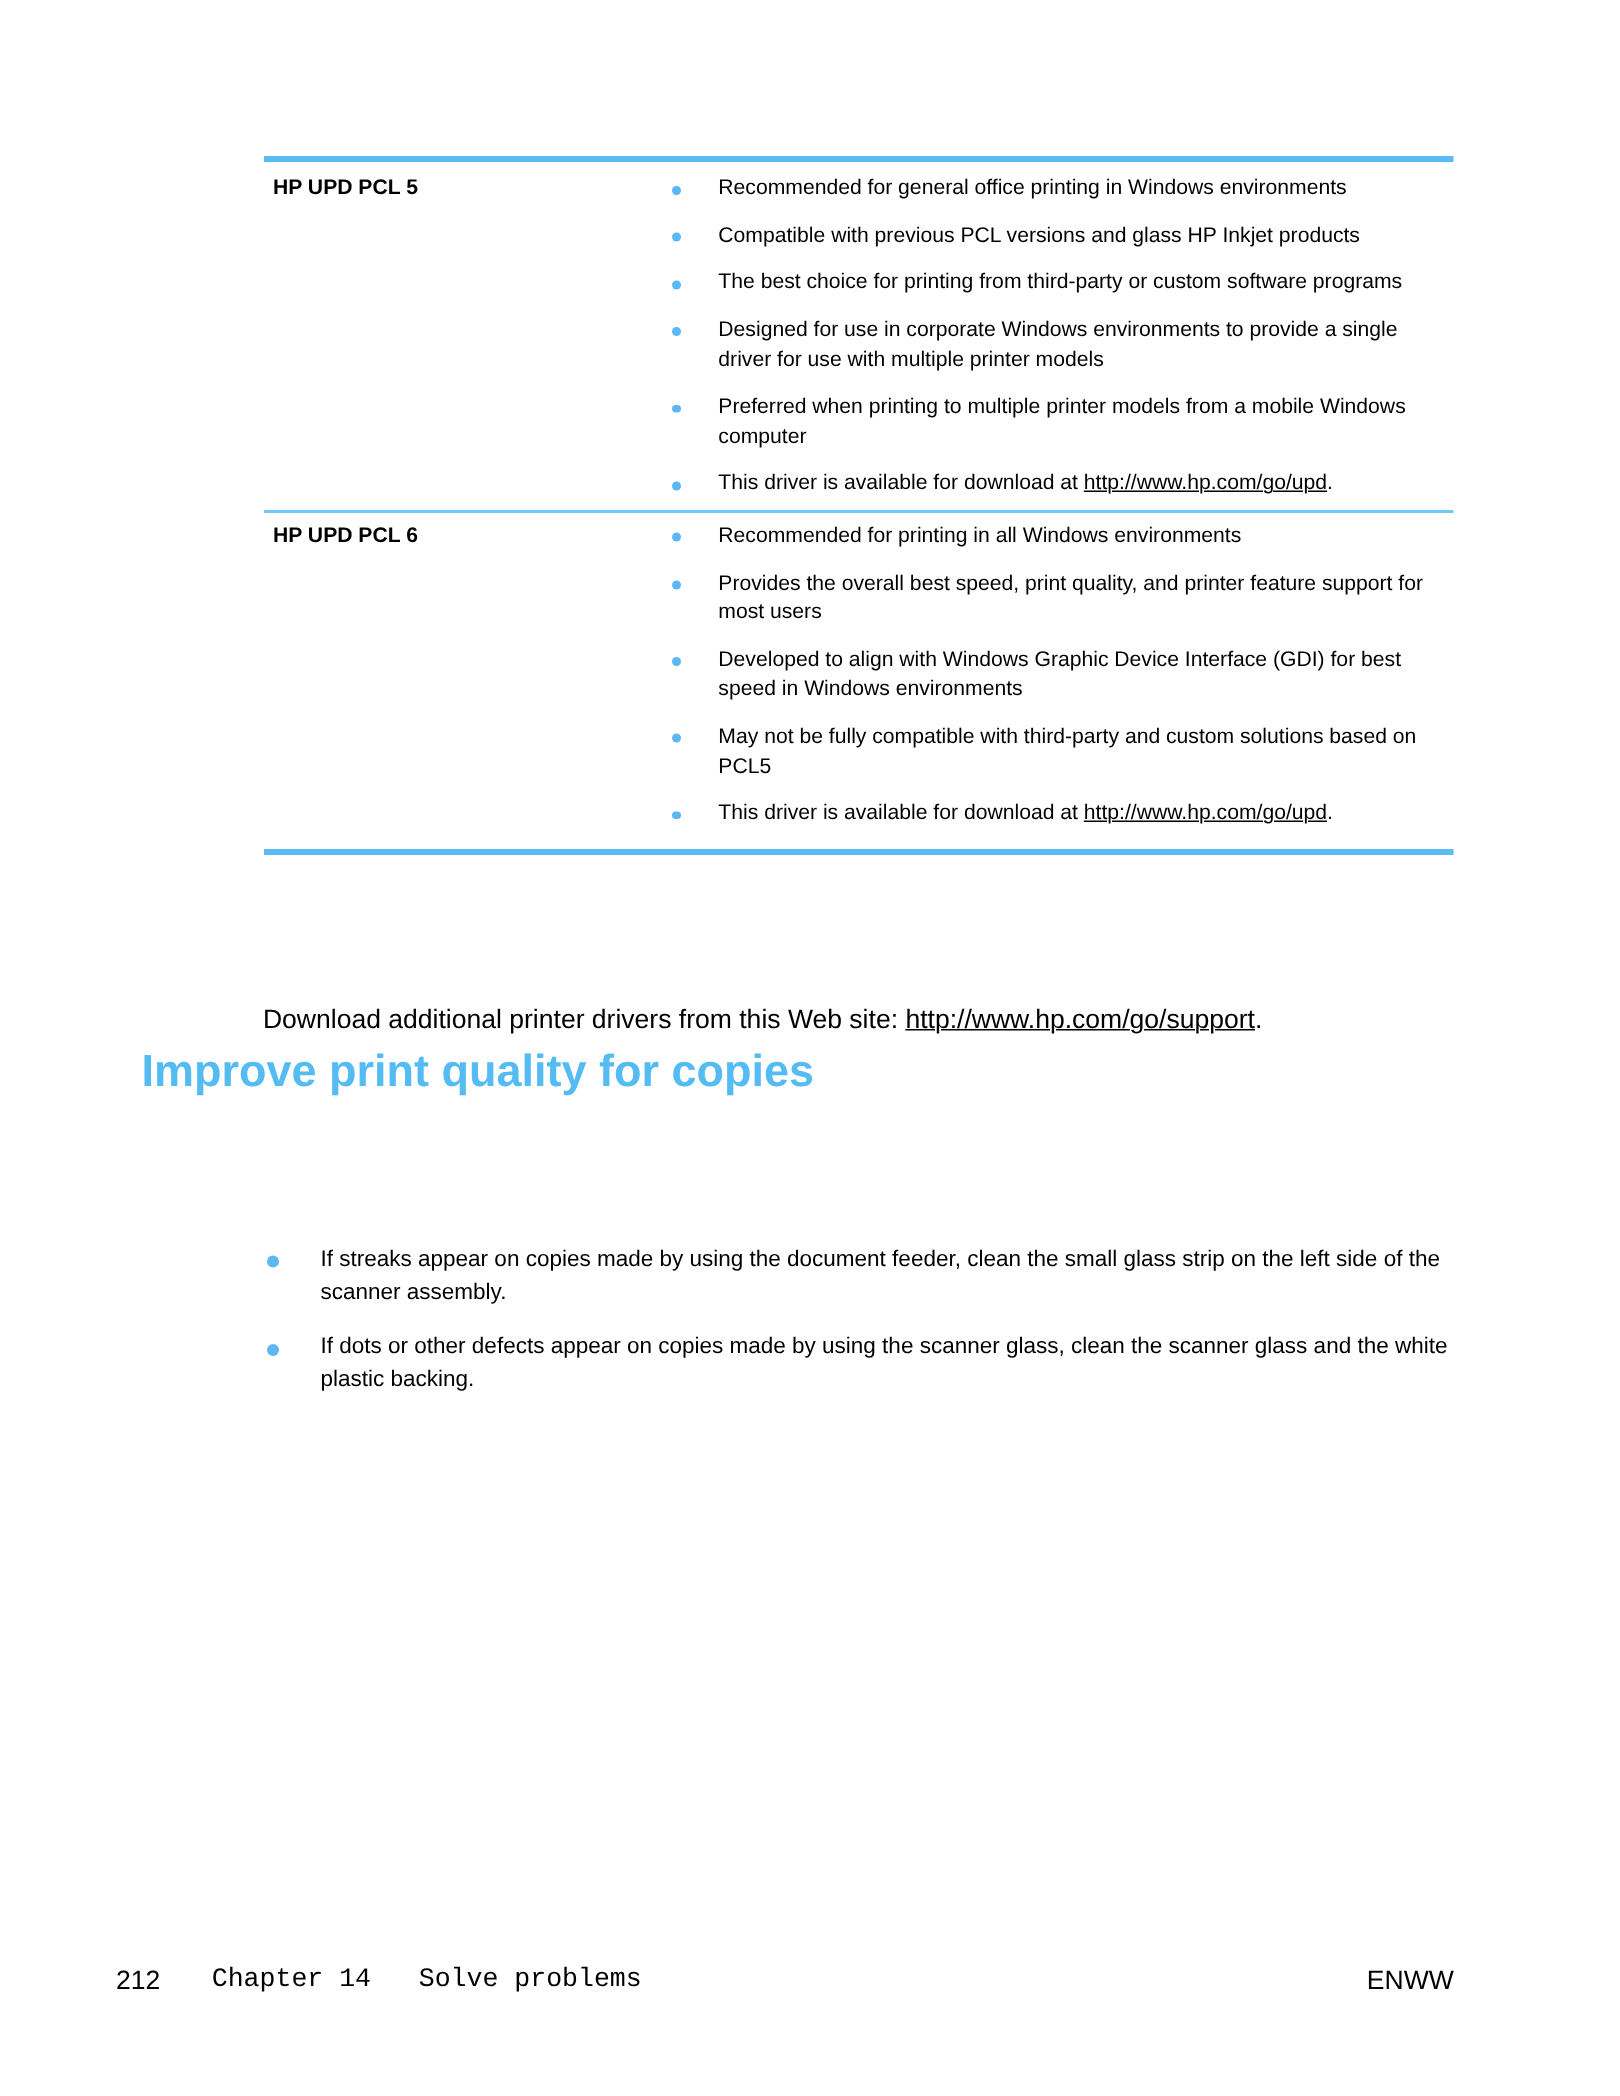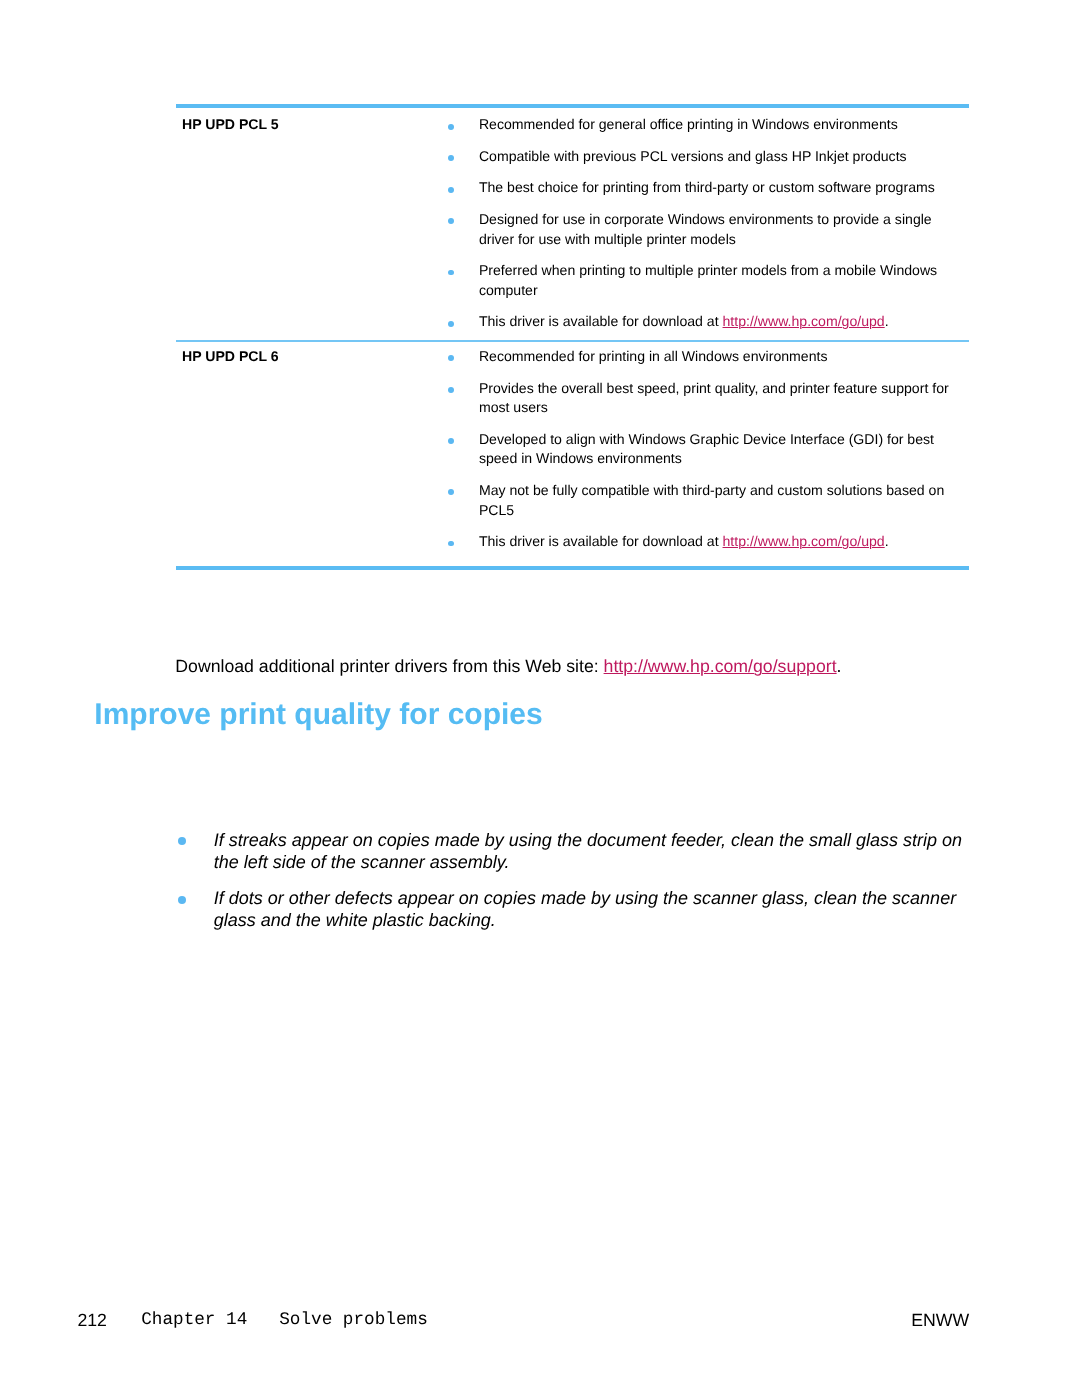--- a/index.html
+++ b/index.html
@@ -59,46 +59,46 @@
   .bullet-line::before {
     content: "";
     position: absolute;
     left: 0px;
     top: 8.4px;
     width: 5.9px;
     height: 5.9px;
     border-radius: 50%;
     background: #5bb8f2;
   }
-  a.lnk { color: #be185d; text-decoration: underline; text-underline-offset: 1.4px; text-decoration-thickness: 1px; }
+  a.lnk { color: #000000; text-decoration: underline; text-underline-offset: 1.4px; text-decoration-thickness: 1px; }
 
   
   .para {
     position: absolute;
     font-size: 17.7px;
     line-height: 22.4px;
+    margin-top: 13px;
   }
   h1.section {
     position: absolute;
     margin: 0;
     padding: 0;
     font-size: 30px;
     line-height: 28px;
     font-weight: bold;
     color: #55bcf3;
     white-space: nowrap;
   }
   .blist { position: absolute; }
   .blist .bl {
     position: relative;
     padding-left: 38.6px;
-    font-size: 18px;
+    font-size: 15px;
     line-height: 22.4px;
     margin-bottom: 13.5px;
-    font-style: italic;
   }
   .blist .bl:last-child { margin-bottom: 0; }
   .blist .bl::before {
     content: "";
     position: absolute;
     left: 2.6px;
     top: 8.5px;
     width: 8.3px;
     height: 8.3px;
     border-radius: 50%;

